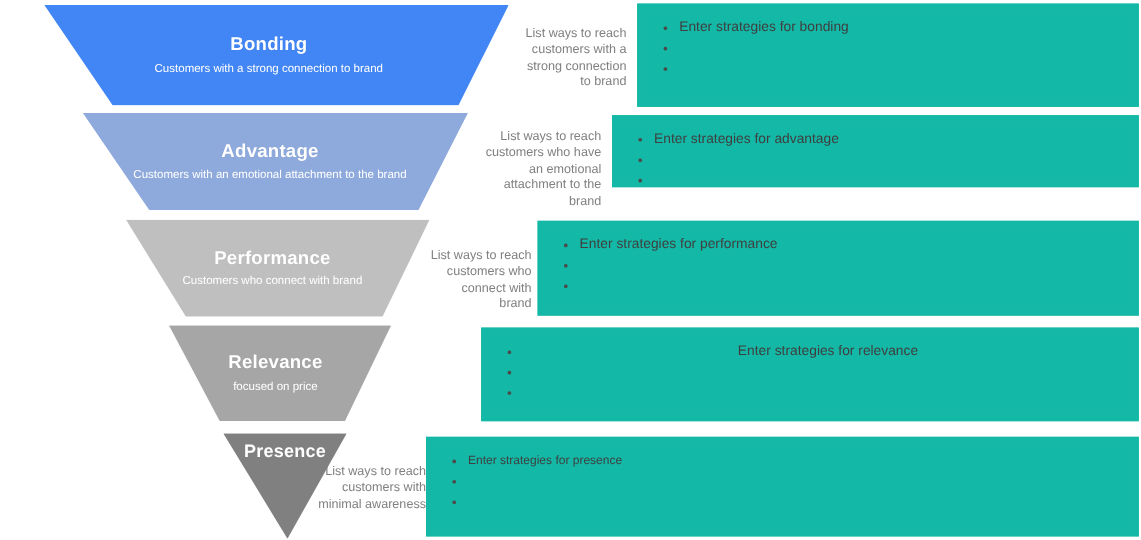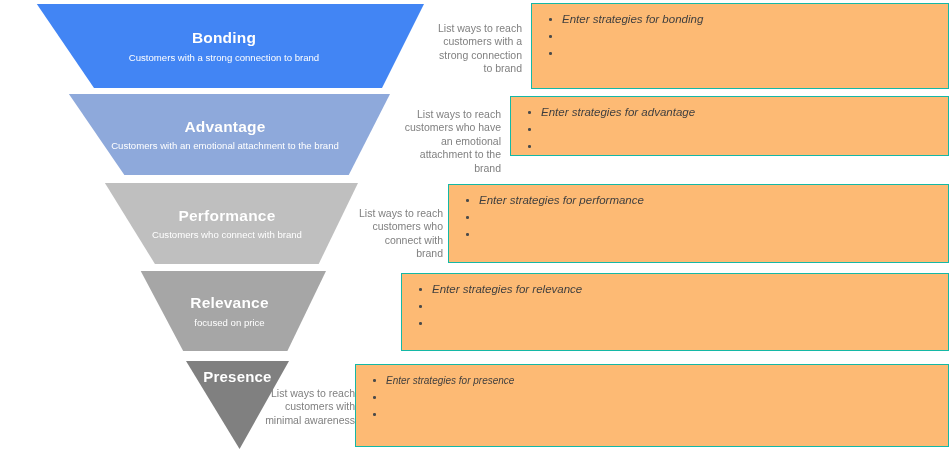--- a/index.html
+++ b/index.html
@@ -40,24 +40,23 @@
     text-align:right;
     color:#808080;
     font-size:10.5px;
     line-height:13.4px;
     white-space:pre-line;
   }
 
   
   .strategy-box{
     position:absolute;
-    border:1px solid #14b8a6;
-    background:#fdba74;
+    border:5px solid #14b8a6;
+    background:#14b8a6;
     box-sizing:border-box;
-    font-style:italic;
   }
   .bullets{
     list-style:none;
     margin:0;padding:7px 0 0 0;
   }
   .bullets li{
     position:relative;
     padding-left:30px;
     color:#3f3f3f;
     line-height:17px;
@@ -134,21 +133,21 @@
   <div class="row" style="top:271px;height:80px;">
     <div class="funnel-wrap" style="left:133px;width:193px;">
       <div class="funnel" style="background:#A6A6A6;
            clip-path:polygon(4% 0%, 100% 0%, 80% 100%, 26% 100%);">
         <div class="lvl-title" style="font-size:15.5px;">Relevance</div>
         <div class="lvl-sub" style="font-size:9.6px;">focused on price</div>
       </div>
     </div>
     <div class="strategy-box" style="left:401px;width:548px;top:2px;height:78px;">
       <ul class="bullets">
-        <li style="font-size:11.5px;">Enter strategies for relevance</li>
+        <li style="font-size:11.5px;text-align:center;">Enter strategies for relevance</li>
         <li></li>
         <li></li>
       </ul>
     </div>
   </div>
 
   <div class="row" style="top:361px;height:88px;">
     <div class="funnel-wrap" style="left:186px;width:103px;">
       <div class="funnel" style="background:#808080;
            clip-path:polygon(0% 0%, 100% 0%, 52% 100%);

